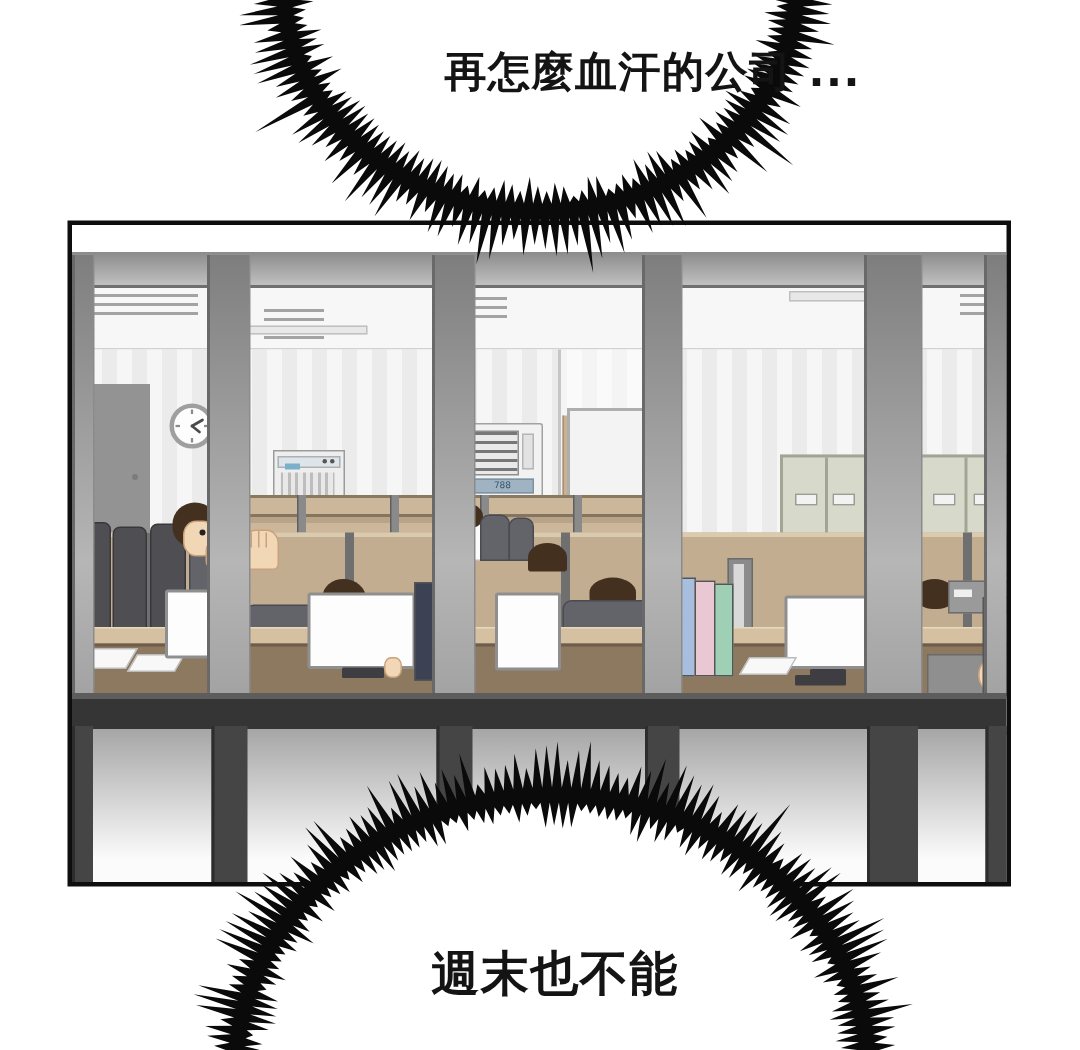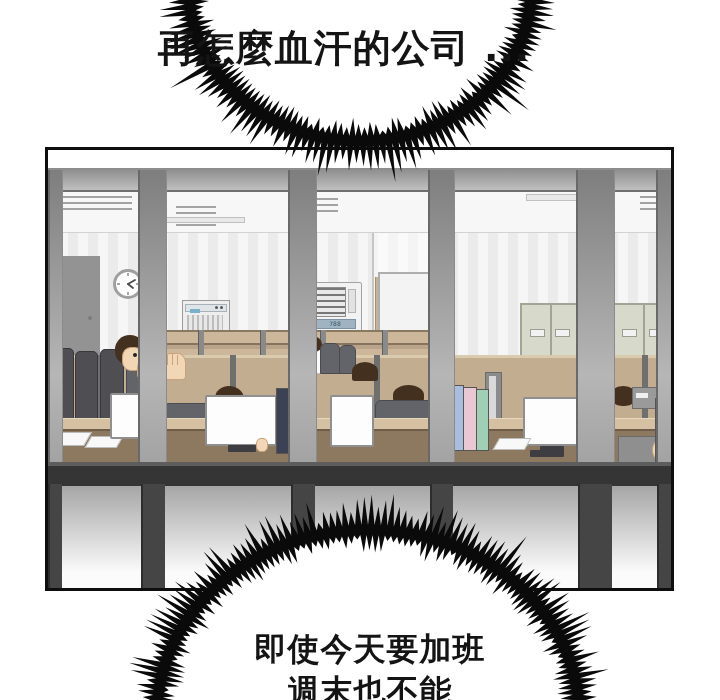--- a/index.html
+++ b/index.html
@@ -60,21 +60,21 @@
   .monitor{background:#fdfdfd;border:2px solid #8f8f8f;border-radius:2px;}
   .binder{border:1px solid #555;}
   .paper{background:#f8f8f8;border:1px solid #bbb;transform:skewX(-30deg);}
   .keyboard{background:#3e3e42;border-radius:1px;}
   .cabinet{background:#8f8f8f;border:1px solid #6a6a6a;}
   .printer{background:#9a9a9a;border:1px solid #6d6d6d;}
   .plabel{position:absolute;left:3px;top:5px;width:12px;height:5px;background:#efefef;}
   
   #bursts{left:0;top:0;z-index:20;pointer-events:none;}
   .caption{z-index:30;color:#141414;text-align:center;font-weight:600;}
-  #cap-top{left:124px;top:26px;width:440px;font-size:38px;line-height:44px;letter-spacing:1px;}
+  #cap-top{left:134px;top:26px;width:440px;font-size:28px;line-height:44px;letter-spacing:1px;text-align:right;}
   #cap-bottom{left:150px;top:628px;width:440px;font-size:32px;line-height:42px;letter-spacing:1px;}
 </style>
 </head>
 <body>
 
 <div id="stage">
 
   <div class="abs" id="scene">
     <div class="abs beam"></div>
     <div class="abs ceiling"></div>
@@ -243,16 +243,15 @@
     <g>
       <path class="burst-black" fill="#0a0a0a" d="M604.6,715.0L584.0,717.8L604.6,721.3L583.8,723.5L603.5,727.6L583.4,729.2L592.3,732.9L582.8,734.9L602.7,740.1L582.0,740.5L604.1,746.7L581.1,746.1L594.3,751.4L579.9,751.7L599.3,758.8L578.6,757.3L598.1,765.0L577.1,762.8L585.8,768.2L575.3,768.3L591.1,776.1L573.4,773.7L586.7,781.3L571.3,779.1L593.5,790.5L569.1,784.4L576.3,790.5L566.6,789.7L583.6,800.4L564.0,794.9L575.2,803.5L561.2,800.0L573.7,809.8L558.2,805.0L567.4,813.5L555.1,810.0L565.5,819.7L551.7,814.9L556.3,821.3L548.3,819.7L553.9,827.1L544.6,824.4L556.5,836.6L540.8,829.0L547.7,838.0L536.9,833.5L557.4,854.2L532.8,837.9L539.0,847.3L528.5,842.1L534.3,851.6L524.1,846.3L531.4,857.7L519.6,850.4L538.6,874.7L514.9,854.3L519.3,863.7L510.1,858.1L512.9,866.1L505.2,861.8L509.3,871.8L500.1,865.3L503.8,875.3L495.0,868.7L507.9,892.4L489.7,872.0L495.7,886.8L484.3,875.1L494.0,896.8L478.8,878.1L487.2,899.0L473.2,880.9L481.8,903.6L467.5,883.6L473.5,902.7L461.7,886.2L467.1,905.4L455.9,888.6L458.2,902.1L449.9,890.8L451.3,903.0L443.9,892.9L448.3,914.6L437.8,894.8L441.5,916.3L431.7,896.6L435.8,921.9L425.5,898.2L429.7,927.2L419.2,899.6L419.5,915.5L412.9,900.8L415.3,929.6L406.6,901.9L405.9,917.6L400.2,902.9L399.5,922.0L393.8,903.6L392.3,919.9L387.4,904.2L385.8,926.4L380.9,904.7L378.4,919.5L374.5,904.9L371.7,935.0L368.0,905.0L364.7,912.9L361.5,904.9L357.4,923.9L355.1,904.7L349.8,931.6L348.6,904.2L342.5,931.6L342.2,903.6L335.2,931.1L335.8,902.9L331.3,910.1L329.4,901.9L319.1,937.6L323.1,900.8L315.1,921.5L316.8,899.6L307.0,924.5L310.5,898.2L303.2,911.9L304.3,896.6L296.3,911.0L298.2,894.8L288.6,912.0L292.1,892.9L278.0,920.2L286.1,890.8L274.7,909.4L280.1,888.6L274.1,894.0L274.3,886.2L260.9,905.8L268.5,883.6L260.9,891.2L262.8,880.9L249.0,898.6L257.2,878.1L248.7,886.0L251.7,875.1L235.2,894.5L246.3,872.0L226.0,895.4L241.0,868.7L232.2,875.3L235.9,865.3L217.4,883.5L230.8,861.8L210.9,880.5L225.9,858.1L209.6,871.6L221.1,854.3L201.6,870.2L216.4,850.4L206.0,856.3L211.9,846.3L191.8,860.8L207.5,842.1L188.9,854.4L203.2,837.9L193.3,842.2L199.1,833.5L179.2,845.1L195.2,829.0L163.8,848.0L191.4,824.4L166.6,837.7L187.7,819.7L168.5,828.4L184.3,814.9L173.5,817.9L180.9,810.0L154.4,821.4L177.8,805.0L157.3,812.4L174.8,800.0L156.2,805.7L172.0,794.9L150.6,801.2L169.4,789.7L148.0,795.3L166.9,784.4L137.4,792.4L164.7,779.1L136.9,785.5L162.6,773.7L144.5,776.3L160.7,768.3L143.3,770.1L158.9,762.8L146.5,762.9L157.4,757.3L141.6,757.7L156.1,751.7L125.4,754.4L154.9,746.1L125.7,747.6L154.0,740.5L137.9,739.6L153.2,734.9L114.2,735.5L152.6,729.2L136.3,727.3L152.2,723.5L138.3,721.1L152.0,717.8L144.4,715.0L152.0,712.2L144.4,709.1L152.2,706.5L131.7,702.4L152.6,700.8L142.7,697.1L153.2,695.1L138.1,690.5L154.0,689.5L136.7,684.0L154.9,683.9L146.9,679.5L156.1,678.3L130.7,670.0L157.4,672.7L129.0,662.8L158.9,667.2L132.2,656.9L160.7,661.7L152.5,656.2L162.6,656.3L154.6,650.5L164.7,650.9L151.1,642.7L166.9,645.6L159.3,639.3L169.4,640.3L143.7,625.7L172.0,635.1L146.1,619.4L174.8,630.0L150.4,614.0L177.8,625.0L154.5,608.6L180.9,620.0L165.4,607.3L184.3,615.1L156.9,594.2L187.7,610.3L169.4,594.3L191.4,605.6L174.3,589.5L195.2,601.0L174.9,581.6L199.1,596.5L186.1,581.9L203.2,592.1L195.6,581.5L207.5,587.9L193.7,571.0L211.9,583.7L207.1,574.7L216.4,579.6L204.7,563.0L221.1,575.7L203.4,551.5L225.9,571.9L208.9,547.1L230.8,568.2L226.6,558.0L235.9,564.7L230.5,552.4L241.0,561.3L232.9,544.3L246.3,558.0L240.3,543.3L251.7,554.9L244.9,538.0L257.2,551.9L244.6,523.8L262.8,549.1L260.6,538.3L268.5,546.4L259.1,520.4L274.3,543.8L264.8,515.8L280.1,541.4L276.2,524.1L286.1,539.2L279.7,514.3L292.1,537.1L289.9,521.6L298.2,535.2L294.3,512.9L304.3,533.4L302.7,516.5L310.5,531.8L306.2,502.4L316.8,530.4L318.3,522.8L323.1,529.2L322.9,511.4L329.4,528.1L330.1,512.3L335.8,527.1L336.7,509.9L342.2,526.4L342.9,502.5L348.6,525.8L350.8,512.0L355.1,525.3L357.1,498.9L361.5,525.1L364.3,496.8L368.0,525.0L371.7,494.4L374.5,525.1L378.5,506.6L380.9,525.3L386.0,500.2L387.4,525.8L393.9,494.1L393.8,526.4L399.7,506.8L400.2,527.1L406.3,510.2L406.6,528.1L412.3,515.4L412.9,529.2L418.6,518.4L419.2,530.4L427.6,511.0L425.5,531.8L434.1,513.9L431.7,533.4L444.0,505.9L437.8,535.2L446.2,521.4L443.9,537.1L457.9,510.1L449.9,539.2L462.9,516.9L455.9,541.4L467.9,523.0L461.7,543.8L475.8,522.8L467.5,546.4L479.6,530.5L473.2,549.1L481.3,541.3L478.8,551.9L492.2,536.1L484.3,554.9L497.9,539.8L489.7,558.0L505.3,541.2L495.0,561.3L508.4,548.6L500.1,564.7L526.8,536.2L505.2,568.2L521.0,554.4L510.1,571.9L523.0,562.2L514.9,575.7L522.4,572.3L519.6,579.6L534.9,568.8L524.1,583.7L540.8,572.3L528.5,587.9L543.6,578.7L532.8,592.1L554.5,578.2L536.9,596.5L560.6,581.9L540.8,601.0L550.6,597.6L544.6,605.6L569.1,592.5L548.3,610.3L569.5,600.3L551.7,615.1L569.0,608.2L555.1,620.0L573.2,613.3L558.2,625.0L589.6,612.0L561.2,630.0L589.5,619.6L564.0,635.1L591.8,625.9L566.6,640.3L587.4,634.9L569.1,645.6L580.6,644.3L571.3,650.9L584.8,649.4L573.4,656.3L599.0,651.4L575.3,661.7L586.8,661.5L577.1,667.2L592.6,666.3L578.6,672.7L608.6,669.3L579.9,678.3L596.2,678.2L581.1,683.9L597.0,684.4L582.0,689.5L591.7,691.2L582.8,695.1L596.8,696.7L583.4,700.8L597.6,702.8L583.8,706.5L597.1,708.9L584.0,712.2Z"></path>
       <path class="burst-white" fill="#ffffff" d="M574.0,716.3L569.2,718.9L573.9,721.7L564.2,723.9L573.5,727.1L568.2,729.4L573.0,732.5L563.6,734.1L572.3,737.8L563.2,739.2L571.5,743.2L558.1,743.6L570.4,748.5L563.3,749.8L569.2,753.7L557.4,753.8L567.8,759.0L552.0,757.6L566.2,764.2L560.3,765.3L564.4,769.3L550.5,767.6L562.4,774.5L544.1,770.6L560.3,779.5L545.6,776.6L558.0,784.5L550.5,784.2L555.6,789.4L545.3,787.7L552.9,794.3L536.9,789.2L550.1,799.1L543.0,798.4L547.2,803.8L530.2,797.1L544.0,808.5L530.6,803.4L540.8,813.0L533.1,811.3L537.3,817.5L524.5,811.8L533.7,821.9L517.1,812.8L530.0,826.2L521.2,822.7L526.1,830.4L511.5,821.5L522.1,834.4L512.7,829.7L518.0,838.4L512.3,837.0L513.7,842.3L503.6,836.1L509.2,846.0L503.2,843.7L504.7,849.7L494.7,842.6L500.0,853.2L486.0,840.5L495.2,856.6L483.3,845.8L490.3,859.8L479.8,850.2L485.3,863.0L474.3,851.8L480.2,866.0L470.8,856.5L475.0,868.8L465.0,857.7L469.7,871.6L463.5,866.5L464.3,874.1L454.4,861.4L458.8,876.6L454.2,874.0L453.2,878.9L444.4,866.2L447.5,881.0L439.7,869.5L441.8,883.0L433.1,868.1L436.0,884.9L431.3,880.2L430.2,886.6L424.9,879.6L424.3,888.2L419.7,882.7L418.3,889.5L413.1,880.8L412.3,890.8L407.9,884.3L406.3,891.9L401.3,880.9L400.2,892.8L396.1,885.8L394.1,893.5L389.3,877.8L388.0,894.1L384.1,884.3L381.9,894.6L378.2,883.5L375.7,894.9L372.5,888.6L369.5,895.0L366.6,876.7L363.4,895.0L360.6,888.0L357.2,894.8L354.5,889.5L351.1,894.4L348.6,887.7L344.9,893.9L342.4,889.4L338.8,893.2L337.3,883.1L332.7,892.3L332.0,880.0L326.7,891.3L326.0,880.3L320.7,890.2L320.1,879.7L314.7,888.9L316.0,873.1L308.8,887.4L311.1,869.8L302.9,885.8L304.1,873.1L297.1,884.0L300.4,866.8L291.3,882.1L291.2,874.6L285.6,880.0L286.2,871.5L280.0,877.8L279.6,871.7L274.5,875.4L274.1,869.6L269.0,872.9L269.9,865.3L263.7,870.2L270.6,853.0L258.4,867.4L265.4,851.1L253.2,864.5L253.9,858.4L248.2,861.4L248.8,855.6L243.2,858.2L245.1,851.1L238.4,854.9L246.2,840.9L233.6,851.4L237.5,842.6L229.0,847.9L233.1,839.3L224.5,844.2L234.0,830.6L220.2,840.4L225.4,831.5L215.9,836.4L221.0,828.2L211.9,832.4L215.1,826.0L207.9,828.3L211.7,821.7L204.1,824.0L212.2,814.5L200.4,819.7L212.7,807.8L196.9,815.3L207.3,805.2L193.6,810.8L195.7,806.2L190.4,806.2L205.2,794.5L187.3,801.5L199.7,791.8L184.5,796.7L191.1,790.3L181.7,791.9L194.8,782.9L179.2,787.0L189.6,779.6L176.8,782.0L192.8,772.9L174.6,777.0L180.3,772.1L172.6,771.9L181.7,766.1L170.7,766.8L174.4,762.9L169.0,761.6L177.7,756.6L167.5,756.4L172.7,752.4L166.2,751.1L179.5,745.8L165.0,745.8L177.1,741.2L164.1,740.5L180.9,735.6L163.3,735.2L168.0,732.0L162.7,729.8L178.2,726.0L162.3,724.4L175.2,721.2L162.1,719.0L178.4,716.2L162.0,713.7L168.7,711.1L162.1,708.3L172.1,706.1L162.5,702.9L179.5,701.6L163.0,697.5L174.9,696.2L163.7,692.2L168.8,690.2L164.5,686.8L179.2,686.6L165.6,681.5L184.0,682.5L166.8,676.3L184.2,677.6L168.2,671.0L185.1,672.7L169.8,665.8L185.4,667.7L171.6,660.7L177.7,659.8L173.6,655.5L184.2,656.5L175.7,650.5L190.5,653.5L178.0,645.5L186.2,646.1L180.4,640.6L187.8,641.0L183.1,635.7L190.3,636.3L185.9,630.9L197.9,634.3L188.8,626.2L198.4,628.5L192.0,621.5L209.2,629.0L195.2,617.0L206.4,621.1L198.7,612.5L205.4,613.8L202.3,608.1L215.3,614.4L206.0,603.8L211.9,604.9L209.9,599.6L223.1,607.3L213.9,595.6L221.0,598.2L218.0,591.6L227.0,596.2L222.3,587.7L233.3,594.9L226.8,584.0L233.1,586.6L231.3,580.3L241.9,588.1L236.0,576.8L243.7,581.6L240.8,573.4L251.7,582.9L245.7,570.2L256.3,580.0L250.7,567.0L263.5,580.8L255.8,564.0L265.5,573.8L261.0,561.2L269.6,569.8L266.3,558.4L274.8,567.6L271.7,555.9L279.8,565.1L277.2,553.4L284.3,561.3L282.8,551.1L291.9,564.3L288.5,549.0L297.4,563.0L294.2,547.0L298.9,550.9L300.0,545.1L304.4,548.8L305.8,543.4L312.2,554.1L311.7,541.8L316.2,546.7L317.7,540.5L322.8,548.8L323.7,539.2L328.9,549.5L329.7,538.1L333.8,543.7L335.8,537.2L339.6,542.5L341.9,536.5L346.3,548.4L348.0,535.9L351.7,543.8L354.1,535.4L357.4,539.5L360.3,535.1L363.8,551.9L366.5,535.0L369.4,550.3L372.6,535.0L375.1,552.4L378.8,535.2L380.8,551.7L384.9,535.6L387.5,540.9L391.1,536.1L393.3,542.5L397.2,536.8L399.1,544.6L403.3,537.7L404.7,546.5L409.3,538.7L410.6,547.1L415.3,539.8L417.0,545.7L421.3,541.1L420.1,556.7L427.2,542.6L424.5,561.5L433.1,544.2L433.4,552.8L438.9,546.0L436.2,561.5L444.7,547.9L442.8,560.3L450.4,550.0L451.4,555.2L456.0,552.2L453.0,565.2L461.5,554.6L456.6,570.3L467.0,557.1L465.4,566.0L472.3,559.8L467.8,573.0L477.6,562.6L473.4,574.4L482.8,565.5L480.0,574.7L487.8,568.6L480.7,583.2L492.8,571.8L485.9,585.3L497.6,575.1L495.2,582.6L502.4,578.6L492.3,594.3L507.0,582.1L501.8,591.9L511.5,585.8L506.9,594.4L515.8,589.6L510.1,599.0L520.1,593.6L511.1,605.3L524.1,597.6L513.0,610.6L528.1,601.7L516.9,614.1L531.9,606.0L525.2,614.4L535.6,610.3L528.3,618.8L539.1,614.7L526.4,626.3L542.4,619.2L539.6,624.2L545.6,623.8L533.2,634.1L548.7,628.5L539.0,636.8L551.5,633.3L541.0,641.5L554.3,638.1L551.5,642.4L556.8,643.0L542.7,651.9L559.2,648.0L548.5,655.0L561.4,653.0L557.6,657.2L563.4,658.1L555.7,663.4L565.3,663.2L558.5,668.0L567.0,668.4L554.6,674.3L568.5,673.6L553.1,679.8L569.8,678.9L558.4,683.8L571.0,684.2L558.0,689.0L571.9,689.5L557.0,694.1L572.7,694.8L560.6,698.7L573.3,700.2L558.7,703.9L573.7,705.6L566.5,708.5L573.9,711.0L564.7,713.7Z"></path>
     </g>
   </svg>
 
   <div class="abs caption" id="cap-top">
     <span>再怎麼血汗的公司 ...</span>
   </div>
   <div class="abs caption" id="cap-bottom">
-    <div>即使今天要加班</div>
     <div>週末也不能</div>
   </div>
 </div>
 
 </body></html>

